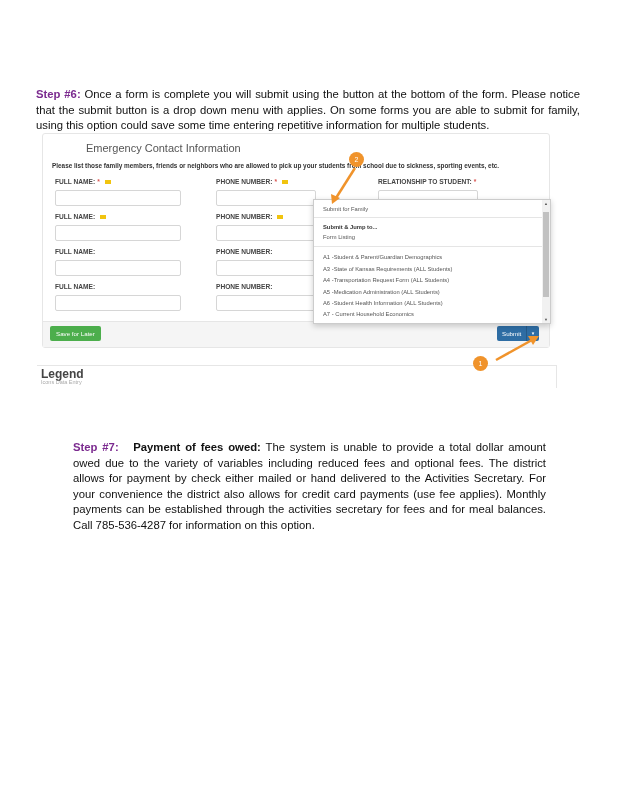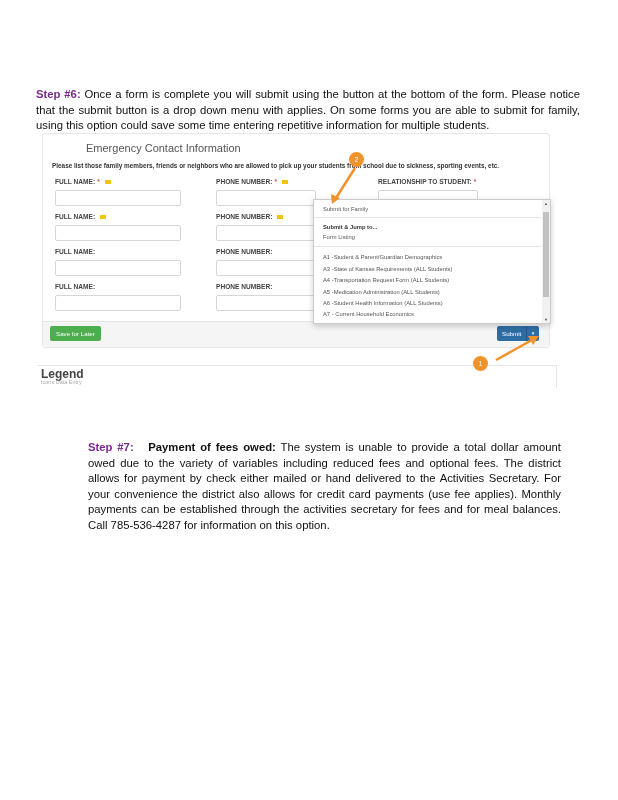--- a/index.html
+++ b/index.html
@@ -3,21 +3,21 @@
 <meta charset="utf-8">
 <style>
   * { box-sizing: border-box; margin: 0; padding: 0; }
   html, body { width: 618px; height: 800px; background: #ffffff; overflow: hidden; }
   body { position: relative; font-family: "Liberation Sans", sans-serif; color: #111; }
 
   .para { position: absolute; font-size: 11.3px; line-height: 15.5px; text-align: justify; color: #111; }
   .para .step { color: #7b2a8f; font-weight: bold; margin-top: 44px; }
   .para .bold { font-weight: bold; }
   #step6 { left: 36px; top: 87px; width: 544px; }
-  #step7 { left: 88px; top: 440px; width: 473px; }
+  #step7 { left: 73px; top: 440px; width: 473px; }
 
   
   .shot { position: absolute; left: 37px; top: 133px; width: 520px; height: 255px; overflow: hidden; }
   .panel { position: absolute; left: 5px; top: 0; width: 508px; height: 215px; background: #fff; border: 1px solid #e6e6e6; border-radius: 3px; }
   .panel-title { position: absolute; left: 9px; top: 8px; font-size: 11px; color: #555; padding-left: 34px; }
   .panel-desc { position: absolute; left: 9px; top: 28px; font-size: 6.4px; font-weight: bold; color: #333; white-space: nowrap; }
   .field-label { position: absolute; font-size: 6.6px; font-weight: bold; color: #444; white-space: nowrap; }
   .req { color: #d9534f; margin-left: 2px; }
   .flag { display: inline-block; width: 6px; height: 4px; background: #f1c40f; margin-left: 5px; vertical-align: middle; }
   .input { position: absolute; width: 126px; height: 16px; border: 1px solid #d6d6d6; border-radius: 2px; background: #fff; }

